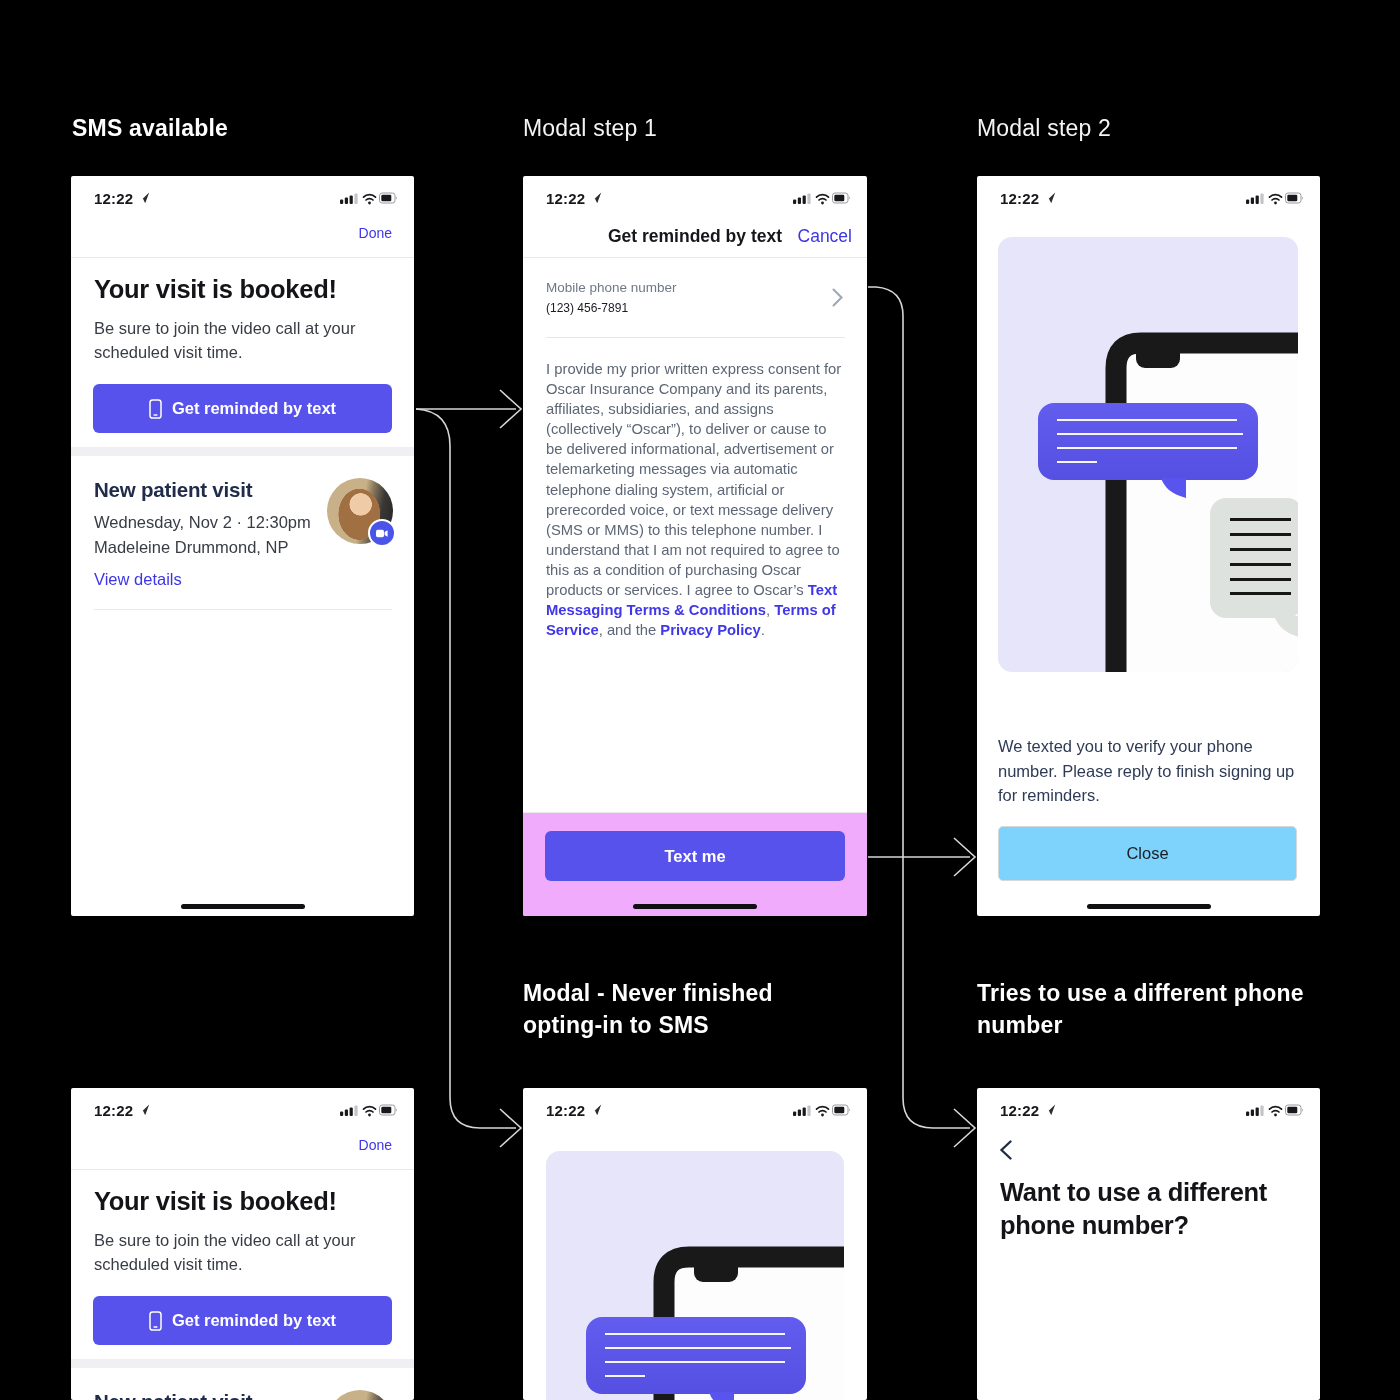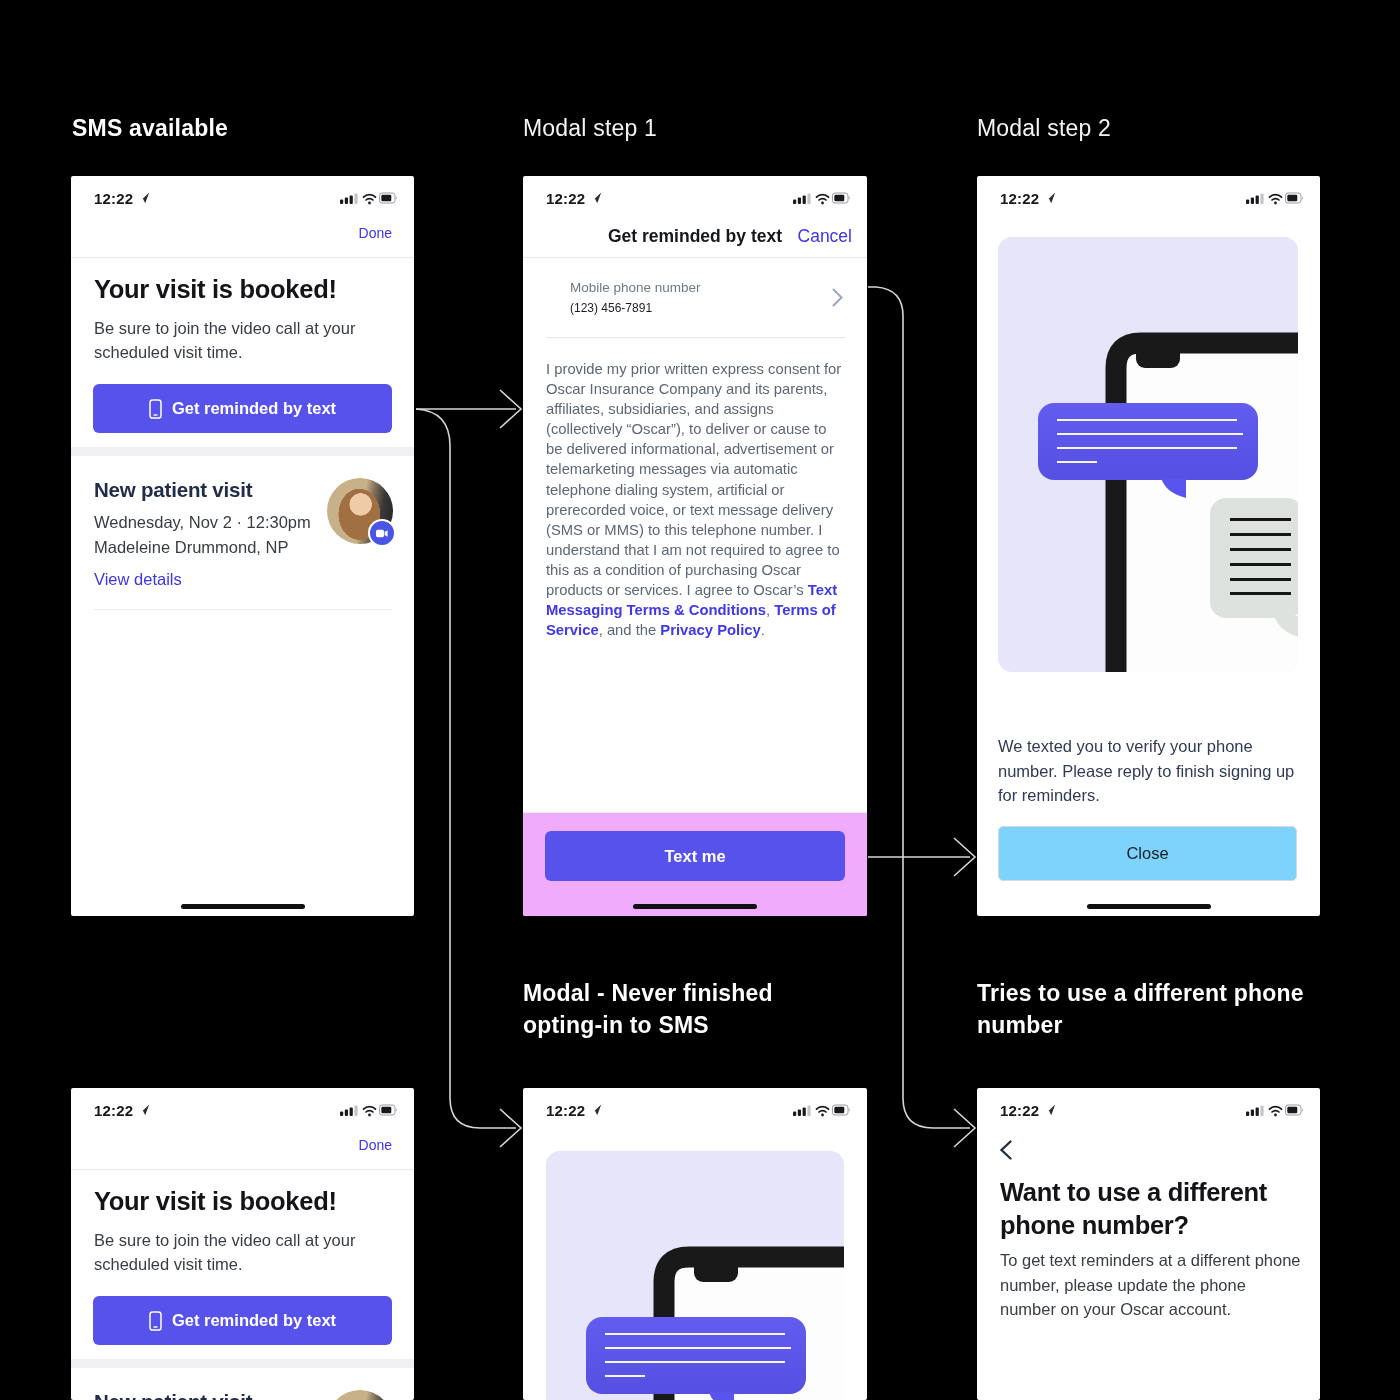--- a/index.html
+++ b/index.html
@@ -45,21 +45,21 @@
             radial-gradient(ellipse 54% 66% at 49% 55%, #A06F42 0 58%, rgba(0,0,0,0) 59%),
             linear-gradient(100deg,#C8B188 0 52%,#8A7A5F 62%,#3A3836 78%,#242322 100%);}
   .badge{position:absolute;right:-3px;bottom:-3px;width:24px;height:24px;border-radius:50%;background:#4A55E8;
          border:2.5px solid #fff;display:flex;align-items:center;justify-content:center;}
   .divider-inset{position:absolute;left:23px;right:22px;top:433px;height:1px;background:#EAEAEC;}
   .home{position:absolute;left:50%;bottom:7px;transform:translateX(-50%);width:124px;height:5px;border-radius:3px;background:#101012;}
 
   
   .modal-title{position:absolute;left:0;right:0;top:50px;text-align:center;font-size:17.5px;font-weight:700;color:#15171B;}
   .cancel{position:absolute;top:50px;right:15px;font-size:17.5px;font-weight:500;color:#3D35E8;cursor:pointer;}
-  .field-row{position:absolute;left:0;right:0;top:92px;height:69px;cursor:pointer;margin-left:24px;}
+  .field-row{position:absolute;left:0;right:0;top:92px;height:69px;cursor:pointer;}
   .field-label{position:absolute;left:23px;top:12px;font-size:13.5px;color:#6F7887;}
   .field-value{position:absolute;left:23px;top:33px;font-size:12px;color:#1A1C22;}
   .chev-r{position:absolute;right:24px;top:20px;}
   .row-divider{position:absolute;left:23px;right:22px;top:161px;height:1px;background:#E7E7EA;}
   .consent{position:absolute;left:23px;top:183px;width:297px;font-size:14.8px;line-height:20.1px;color:#5D6676;}
   .consent .lnk{color:#4038E8;font-weight:700;cursor:pointer;}
   .bottombar{position:absolute;left:0;right:0;bottom:0;height:103px;background:#f0abfc;border-top:1px solid #ECECEE;}
   .btn-textme{position:absolute;left:22px;right:22px;top:18px;height:50px;background:#5752EC;border-radius:6px;
               display:flex;align-items:center;justify-content:center;color:#fff;font-size:16.5px;font-weight:700;cursor:pointer;}
 
@@ -380,16 +380,15 @@
             <rect x="39.5" y="2" width="15.5" height="10" rx="2.6" fill="none" stroke="#9A9AA0" stroke-width="1"></rect>
             <rect x="41.3" y="3.8" width="10" height="6.4" rx="1.3" fill="#17191C"></rect>
             <path d="M56 5.2 A2.6 2.6 0 0 1 56 8.8 Z" fill="#9A9AA0"></path>
           </g>
       </svg>
     </div>
     <svg class="back" width="14" height="20" viewBox="0 0 14 20">
         <path d="M11.5 1.5 L2.5 10 L11.5 18.5" fill="none" stroke="#1F2B49" stroke-width="2.3" stroke-linecap="round"></path>
       </svg>
     <div class="dn-title">Want to use a different phone number?</div>
-    <div class="dn-body">To get text reminders at a different phone number, please update the phone number on your Oscar account.</div>
   </div>
 
 </div>
 
 </body></html>

